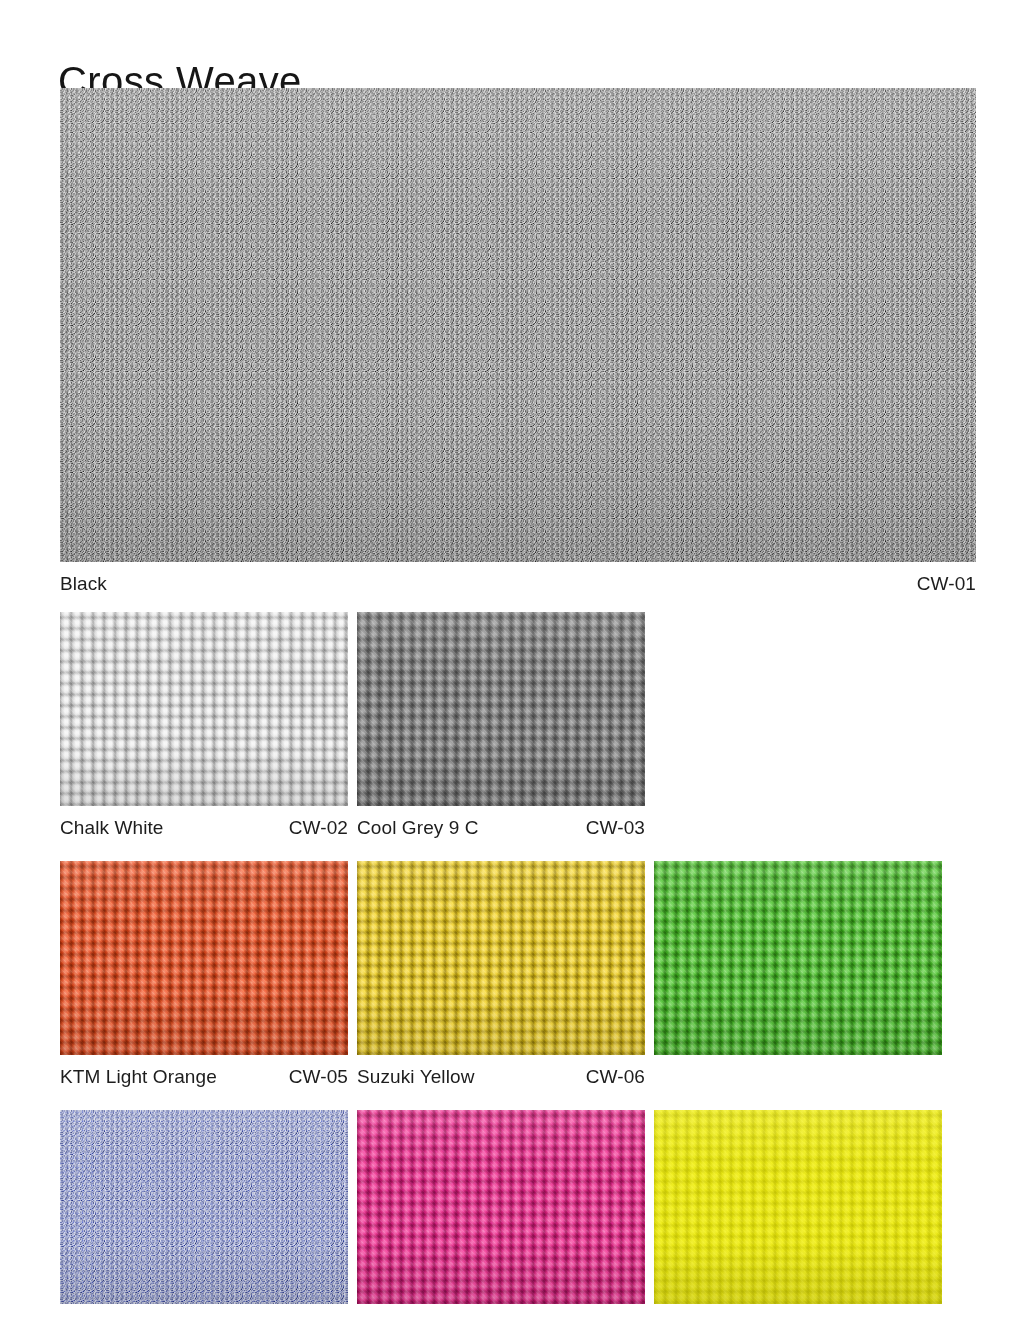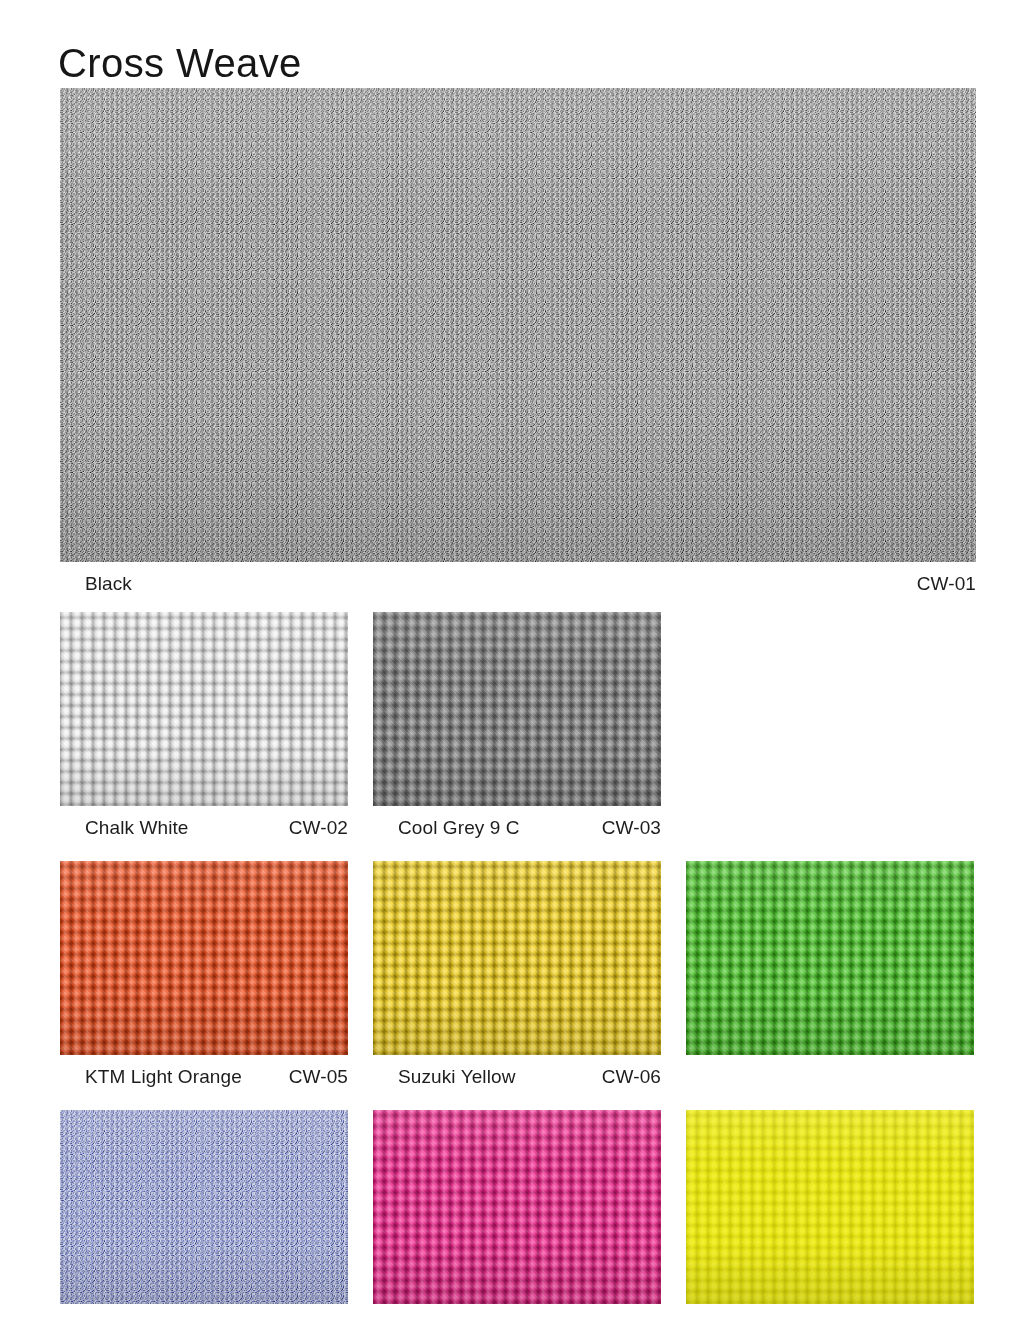--- a/index.html
+++ b/index.html
@@ -18,21 +18,21 @@
 
   .page {
     position: absolute;
     inset: 0;
   }
 
   
   .page-title {
     position: absolute;
     left: 58px;
-    top: 12px;
+    top: 30px;
     font-size: 40px;
     font-weight: 300;
     letter-spacing: 0.4px;
     color: #161616;
     line-height: 1.2;
   }
 
   
   .hero-row {
     position: absolute;
@@ -41,21 +41,21 @@
     width: 916px;
   }
   .grid-rows {
     position: absolute;
     left: 60px;
     top: 612px;
     width: 916px;
   }
   .row {
     display: flex;
-    gap: 25px;
+    gap: 9px;
     margin-bottom: 22px;
   }
   .cell {
     width: 288px;
   }
   .cell.hero {
     width: 916px;
   }
 
   .swatch {
@@ -157,21 +157,21 @@
     display: flex;
     justify-content: space-between;
     align-items: baseline;
     margin-top: 11px;
     font-size: 19px;
     font-weight: 400;
     letter-spacing: 0.1px;
     color: #1d1d1d;
   }
   .hero .caption { font-size: 19px; }
-  .caption .name { white-space: nowrap; margin-left: 25px; }
+  .caption .name { white-space: nowrap; }
   .caption .code { white-space: nowrap; }
 </style>
 </head>
 <body style="background: rgb(255, 255, 255);">
 
 <div class="page">
 
   <h1 class="page-title">Cross Weave</h1>
 
   <div class="hero-row">

